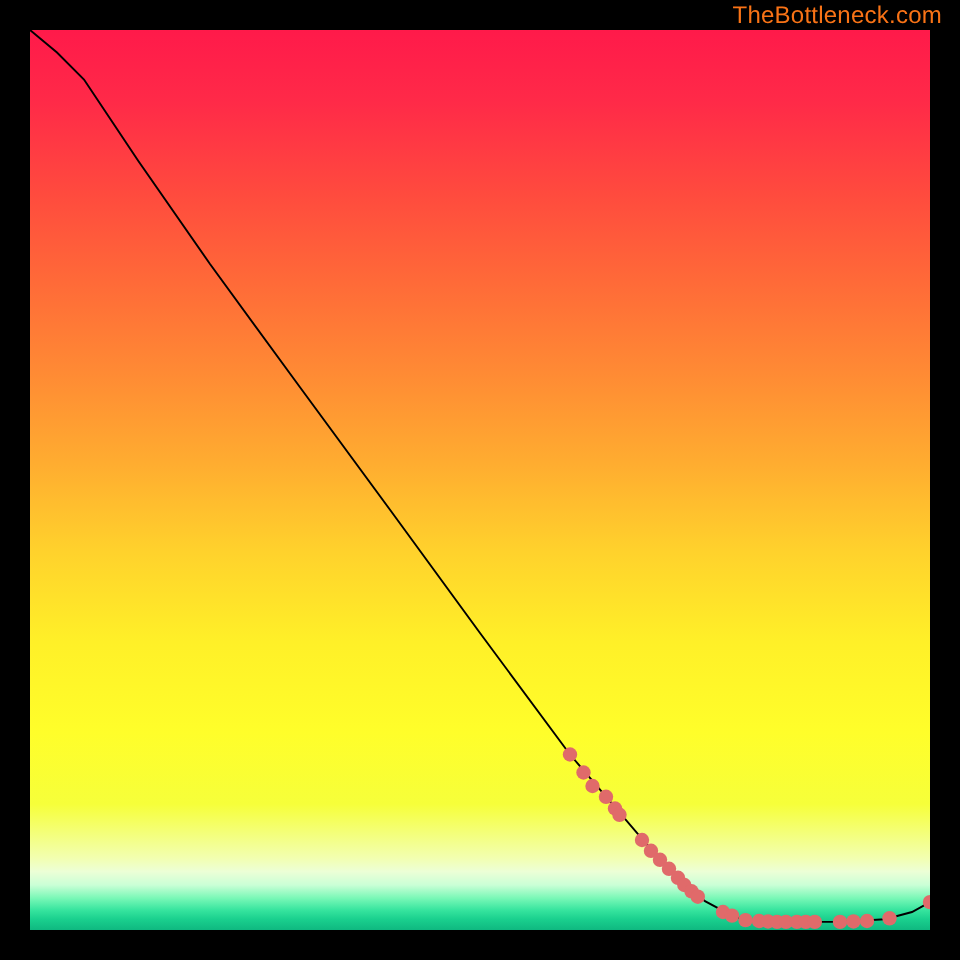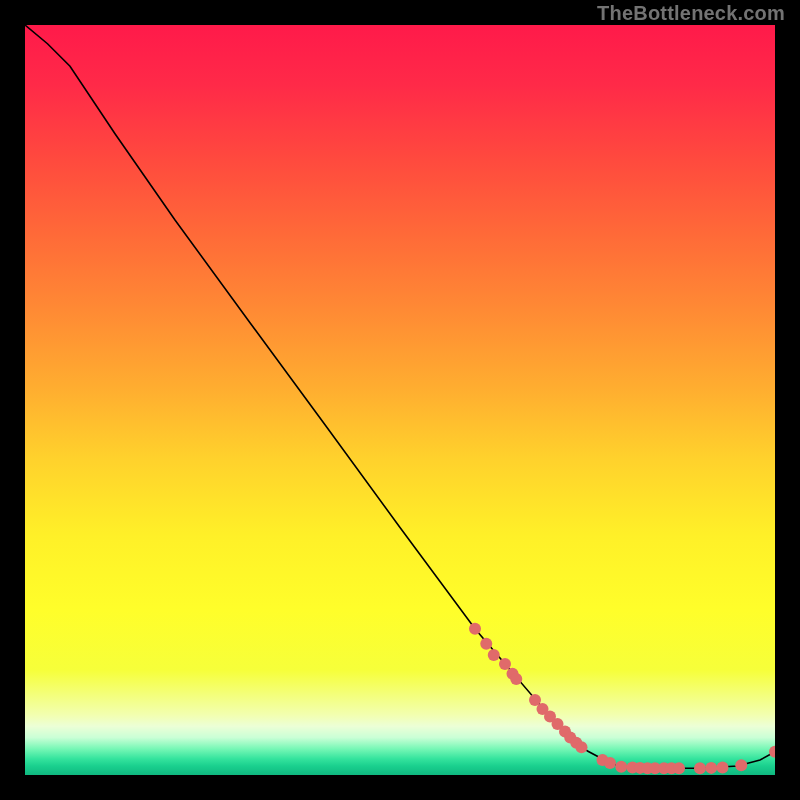--- a/index.html
+++ b/index.html
@@ -16,23 +16,23 @@
     left: 0;
     top: 0;
     width: 800px;
     height: 800px;
     background: #000;
   }
   .watermark {
     position: absolute;
     top: 2px;
     right: 15px;
-    color: #737373;
+    color: #f97316;
     font-size: 20px;
-    font-weight: 700;
+    font-weight: 400;
     letter-spacing: 0.2px;
     user-select: none;
   }
   .plot {
     position: absolute;
     left: 25px;
     top: 25px;
     width: 750px;
     height: 750px;
   }

